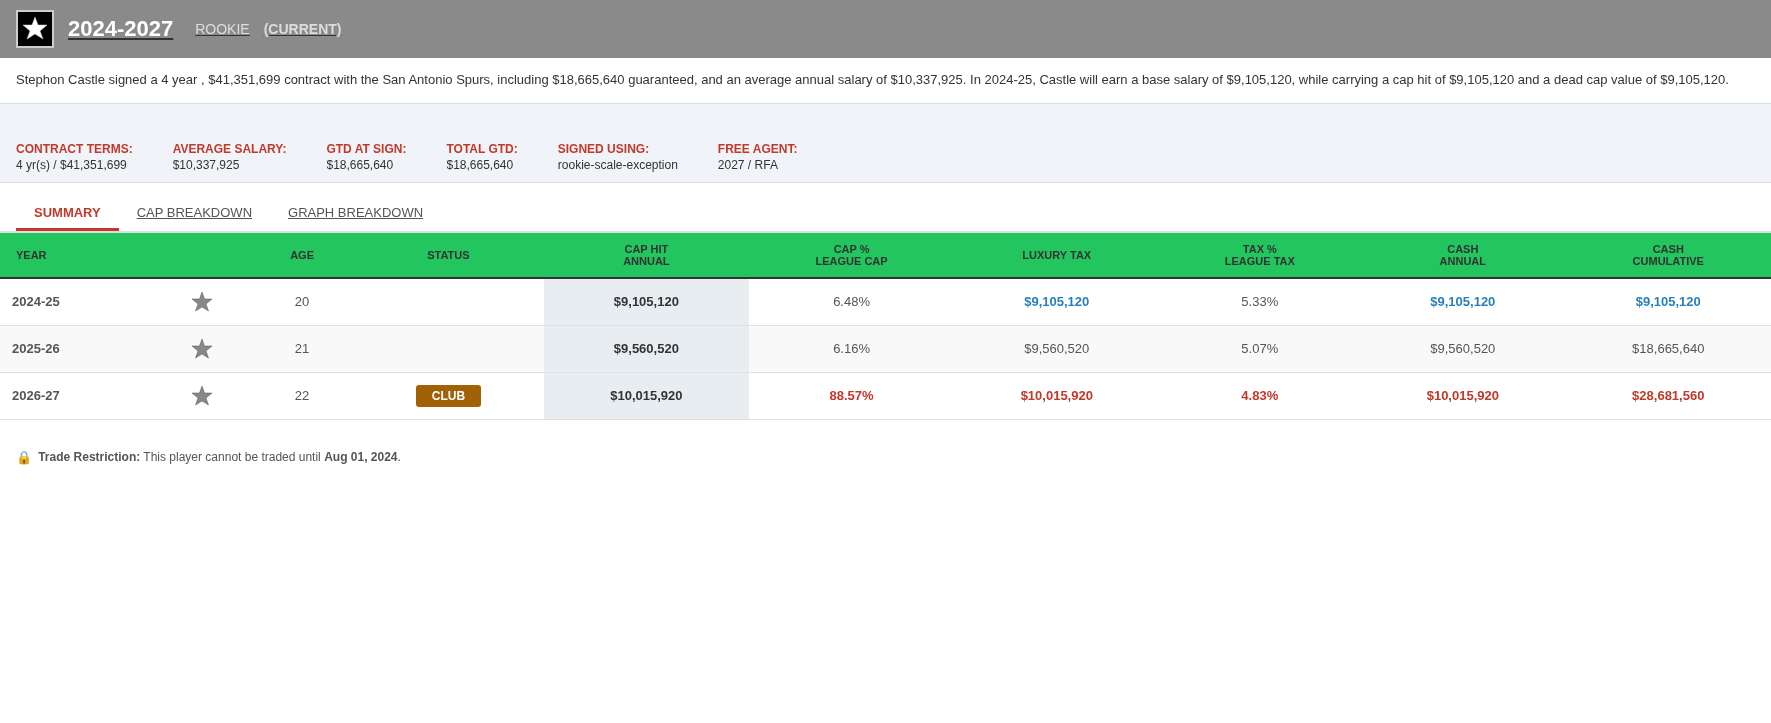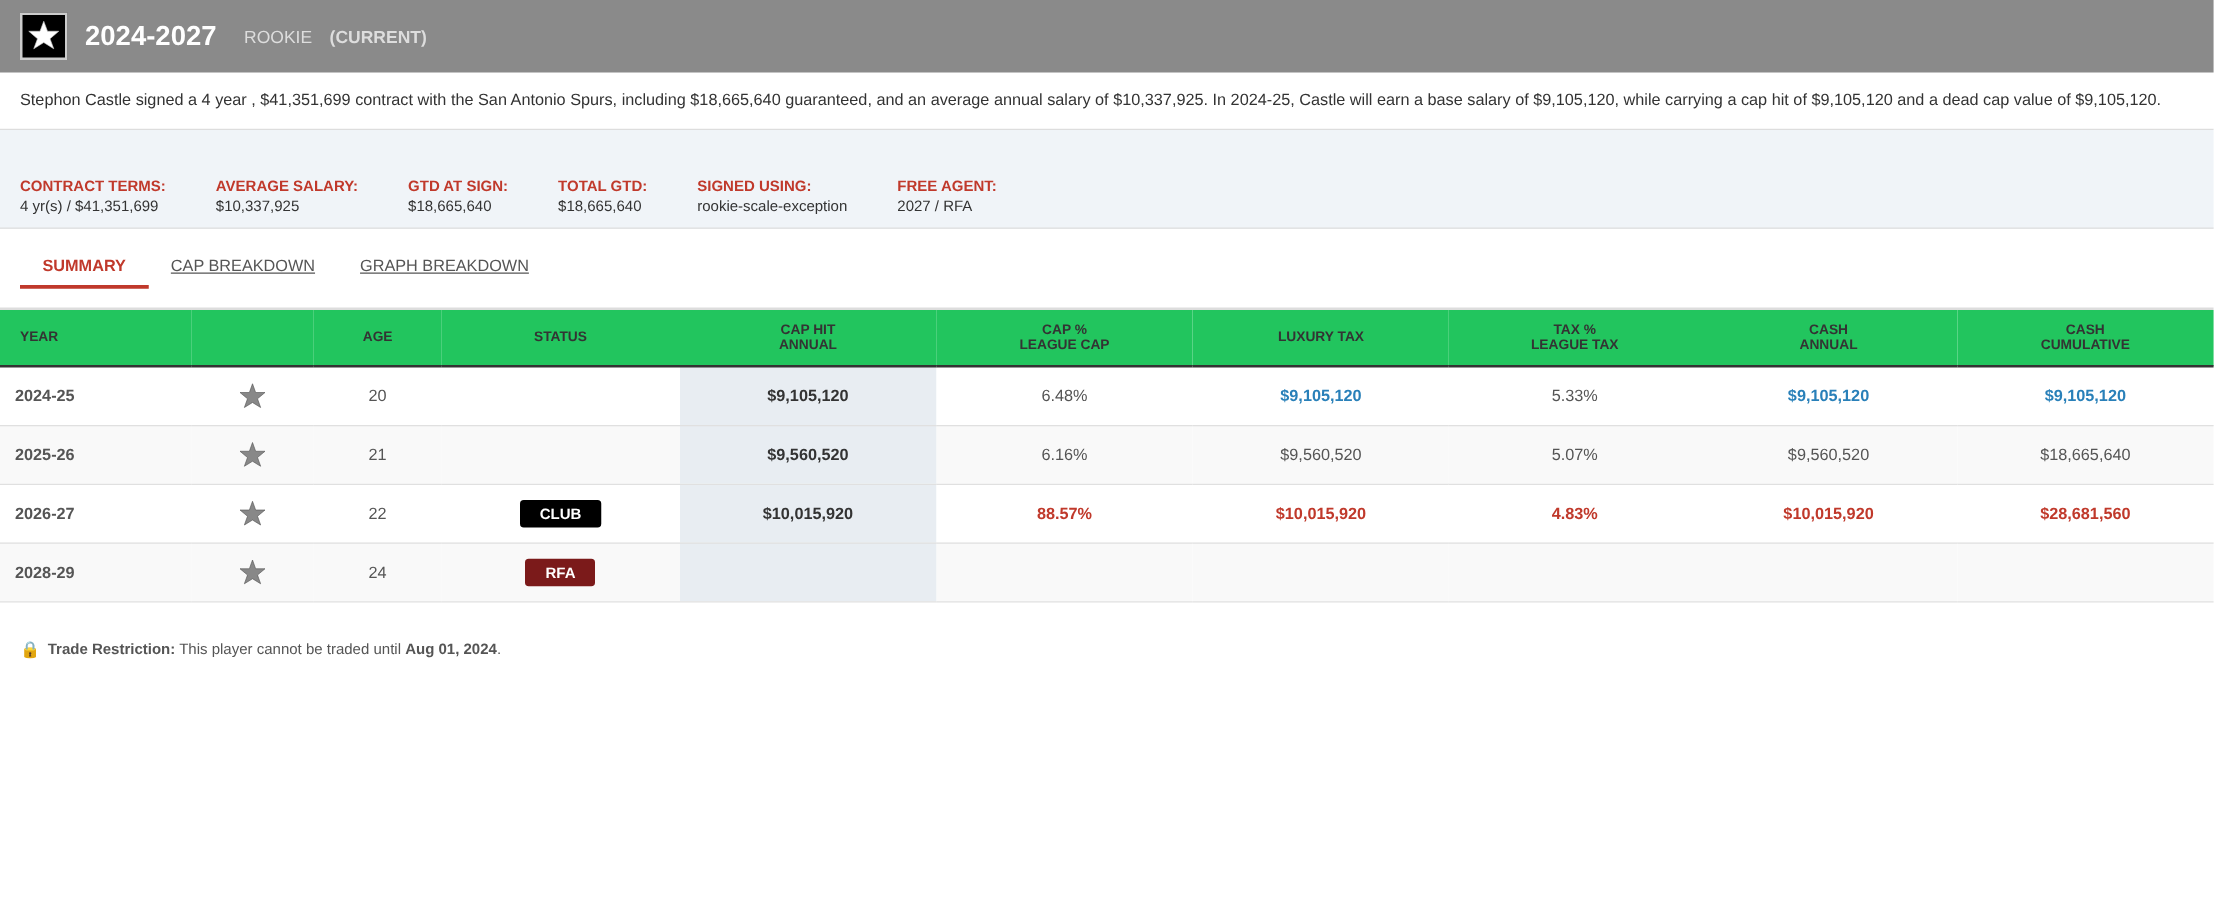--- a/index.html
+++ b/index.html
@@ -4,20 +4,21 @@
   <style>
     * { box-sizing: border-box; margin: 0; padding: 0; }
     body { font-family: Arial, Helvetica, sans-serif; font-size: 13px; background: #fff; color: #333; }
 
     .header-bar {
       background: #8a8a8a;
       display: flex;
       align-items: center;
       padding: 10px 16px;
       gap: 14px;
+      text-decoration: underline;
     }
     .team-logo {
       width: 38px; height: 38px;
       background: #000;
       border: 2px solid #ccc;
       display: flex; align-items: center; justify-content: center;
       color: #fff; font-size: 18px; font-weight: bold;
     }
     .header-years {
       color: #fff;
@@ -59,21 +60,21 @@
       margin-top: 28px;
     }
     .term-value {
       color: #333;
       font-size: 12px;
       margin-top: 2px;
     }
 
     .tabs {
       display: flex;
-      padding: 14px 16px 15px;
+      padding: 14px 16px 0;
       gap: 0;
       border-bottom: 2px solid #ddd;
     }
     .tab {
       padding: 8px 18px;
       font-size: 13px;
       cursor: pointer;
       border-bottom: 3px solid transparent;
       color: #555;
       text-decoration: none;
@@ -134,21 +135,21 @@
     .highlight-blue { color: #2980b9; font-weight: bold; }
 
     .status-badge {
       display: inline-block;
       padding: 4px 16px;
       font-size: 12px;
       font-weight: bold;
       color: #fff;
       border-radius: 3px;
     }
-    .badge-club { background: #000000; }
+    .badge-club { background: #a16207; }
     .badge-rfa { background: #7b1a1a; }
 
     .spurs-logo {
       display: inline-block;
       width: 22px; height: 22px;
       vertical-align: middle;
     }
 
     .trade-restriction {
       padding: 10px 16px;
@@ -261,34 +262,20 @@
     </svg></td>
       <td>22</td>
       <td><span class="status-badge badge-club">CLUB</span></td>
       <td class="cap-hit-cell ">$10,015,920</td>
       <td class="highlight-red">88.57%</td>
       <td class="highlight-red">$10,015,920</td>
       <td class="highlight-red">4.83%</td>
       <td class="highlight-red">$10,015,920</td>
       <td class="highlight-red">$28,681,560</td>
     </tr>
-        <tr>
-      <td class="left bold">2028-29</td>
-      <td><svg class="spurs-logo" viewBox="0 0 22 22" fill="none" xmlns="http://www.w3.org/2000/svg">
-      <polygon points="11,1 13.5,8 21,8 15,13 17.5,20 11,16 4.5,20 7,13 1,8 8.5,8" fill="#888" stroke="#555" stroke-width="0.5"></polygon>
-    </svg></td>
-      <td>24</td>
-      <td><span class="status-badge badge-rfa">RFA</span></td>
-      <td class="cap-hit-cell "></td>
-      <td class=""></td>
-      <td class=""></td>
-      <td class=""></td>
-      <td class=""></td>
-      <td class=""></td>
-    </tr>
       </tbody>
   </table>
 </div>
 
 <div class="trade-restriction">
   <span class="lock-icon">🔒</span>
   <span>
     <strong>Trade Restriction:</strong>
     <span>This player cannot be traded until</span>
     <strong>Aug 01, 2024</strong><span>.</span>

